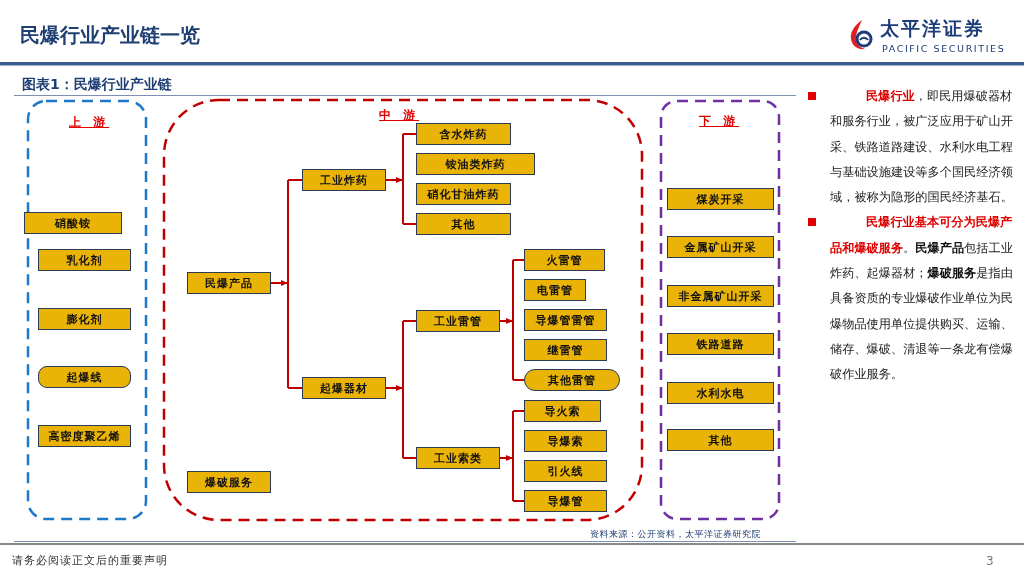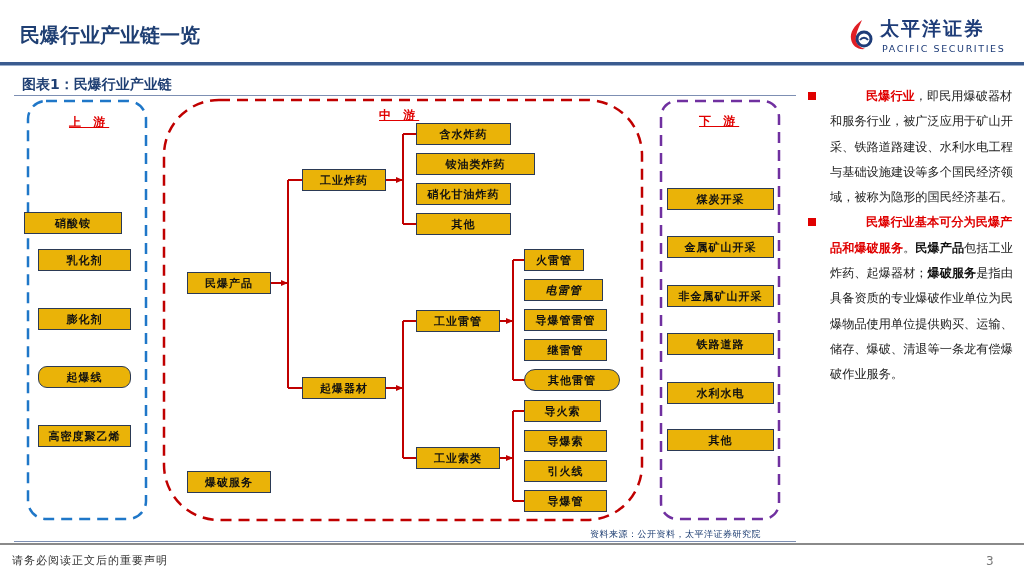--- a/index.html
+++ b/index.html
@@ -93,22 +93,22 @@
 <div class="node" style="left:302px;top:377px;width:84px;">起爆器材</div>
 
 <div class="node" style="left:416px;top:123px;width:95px;">含水炸药</div>
 <div class="node" style="left:416px;top:153px;width:119px;">铵油类炸药</div>
 <div class="node" style="left:416px;top:183px;width:95px;">硝化甘油炸药</div>
 <div class="node" style="left:416px;top:213px;width:95px;">其他</div>
 
 <div class="node" style="left:416px;top:310px;width:84px;">工业雷管</div>
 <div class="node" style="left:416px;top:447px;width:84px;">工业索类</div>
 
-<div class="node" style="left:524px;top:249px;width:60px;text-align:center;">火雷管</div>
-<div class="node" style="left:524px;top:279px;width:79px;font-style:italic;">电雷管</div>
+<div class="node" style="left:524px;top:249px;width:81px;text-align:center;">火雷管</div>
+<div class="node" style="left:524px;top:279px;width:62px;">电雷管</div>
 <div class="node" style="left:524px;top:309px;width:83px;">导爆管雷管</div>
 <div class="node" style="left:524px;top:339px;width:83px;">继雷管</div>
 <div class="node" style="left:524px;top:369px;width:96px;border-radius:11px;">其他雷管</div>
 
 <div class="node" style="left:524px;top:400px;width:77px;">导火索</div>
 <div class="node" style="left:524px;top:430px;width:83px;">导爆索</div>
 <div class="node" style="left:524px;top:460px;width:83px;">引火线</div>
 <div class="node" style="left:524px;top:490px;width:83px;">导爆管</div>
 
 <div class="node" style="left:667px;top:188px;width:107px;">煤炭开采</div>

